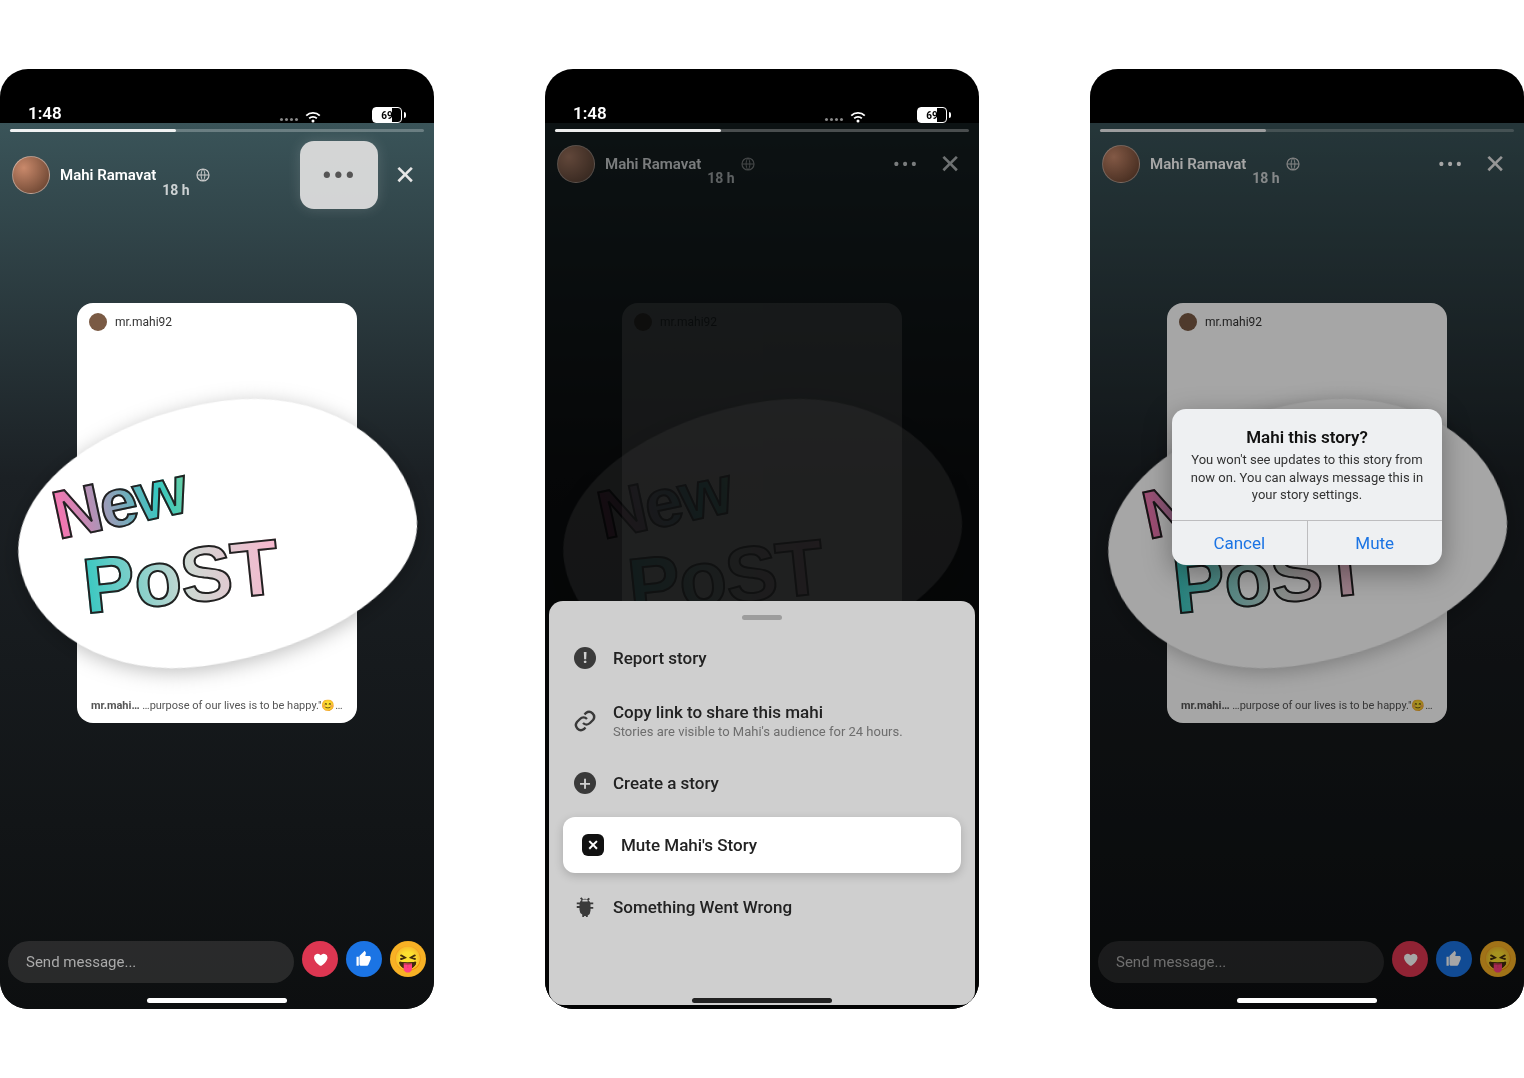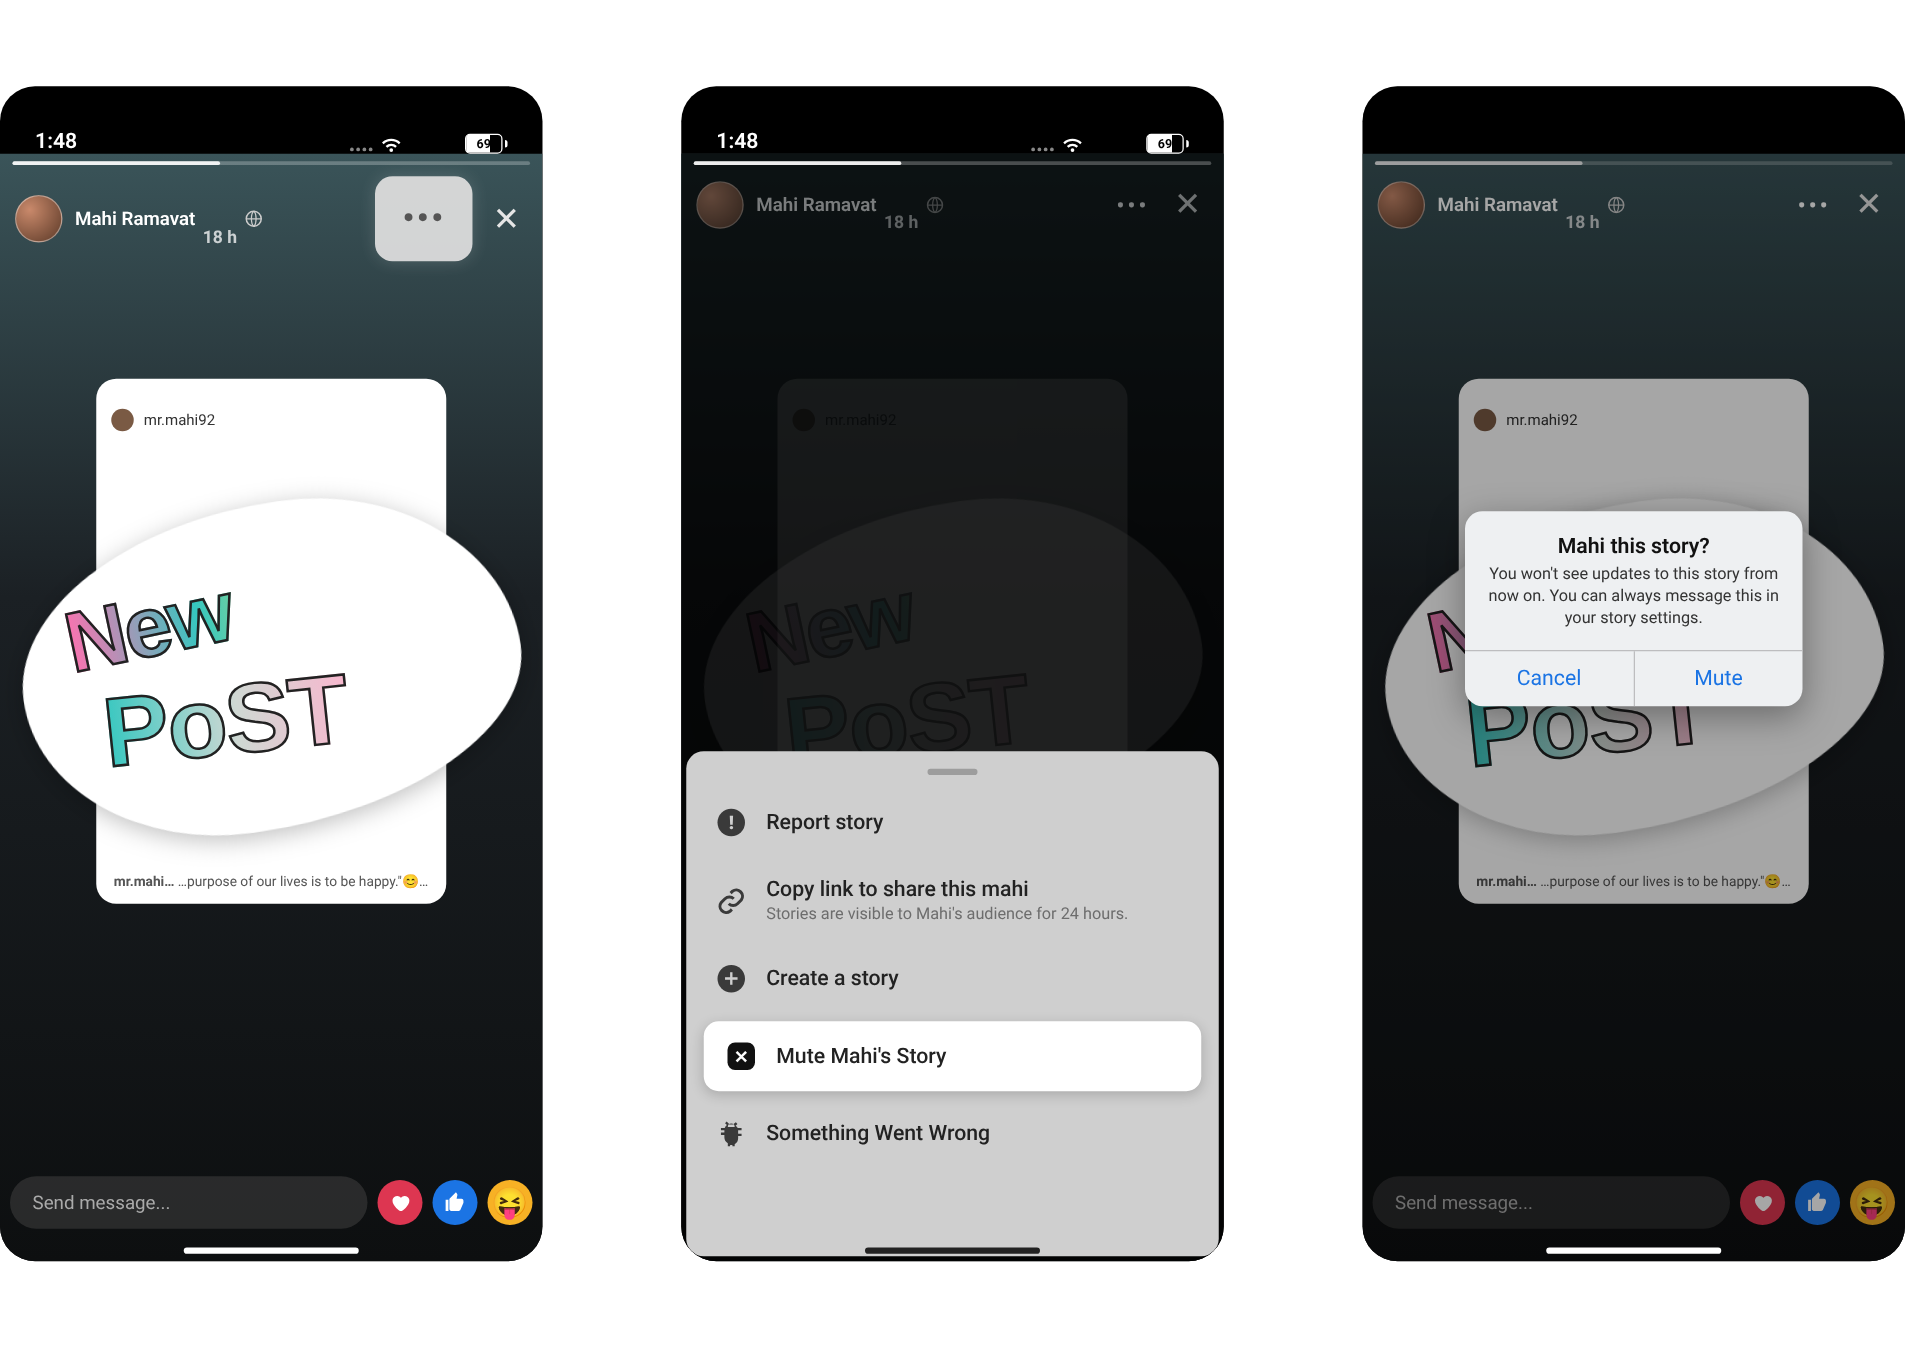--- a/index.html
+++ b/index.html
@@ -138,21 +138,21 @@
   .card {
     position:absolute;
     top: 180px; left: 50%; transform: translateX(-50%);
     width: 280px; height: 420px;
     background: #fff;
     border-radius: 16px;
     z-index: 1;
   }
   .card .card-head {
     display:flex; align-items:center; gap:8px;
-    padding: 24px 12px;
+    padding: 10px 12px;
     font-size: 12px; color:#333;
   }
   .card .card-head .mini-avatar {
     width:18px; height:18px; border-radius:50%; background:#7a5a44;
   }
   .card .caption {
     position:absolute; bottom:10px; left:14px; right:10px;
     font-size: 11px; color:#555; line-height:1.3;
   }
   .sticker {
@@ -186,21 +186,21 @@
     background: linear-gradient(90deg,#35c7c0,#cfd8d3,#ffb1cd,#27a3a3);
     -webkit-background-clip: text; background-clip:text; color: transparent;
     -webkit-text-stroke: 2px #222;
     transform: rotate(2deg);
   }
 
   
   .msg-bar {
     position:absolute;
     left:8px; right:8px; bottom: 26px;
-    display:flex; align-items:center; gap:8px;
+    display:flex; gap:8px;
     z-index: 5;
   }
   .msg-input {
     flex:1; height:42px;
     border-radius: 22px;
     background: rgba(60,60,60,0.6);
     color:#aaa; font-size:15px;
     display:flex; align-items:center; padding: 0 18px;
   }
   .react {

